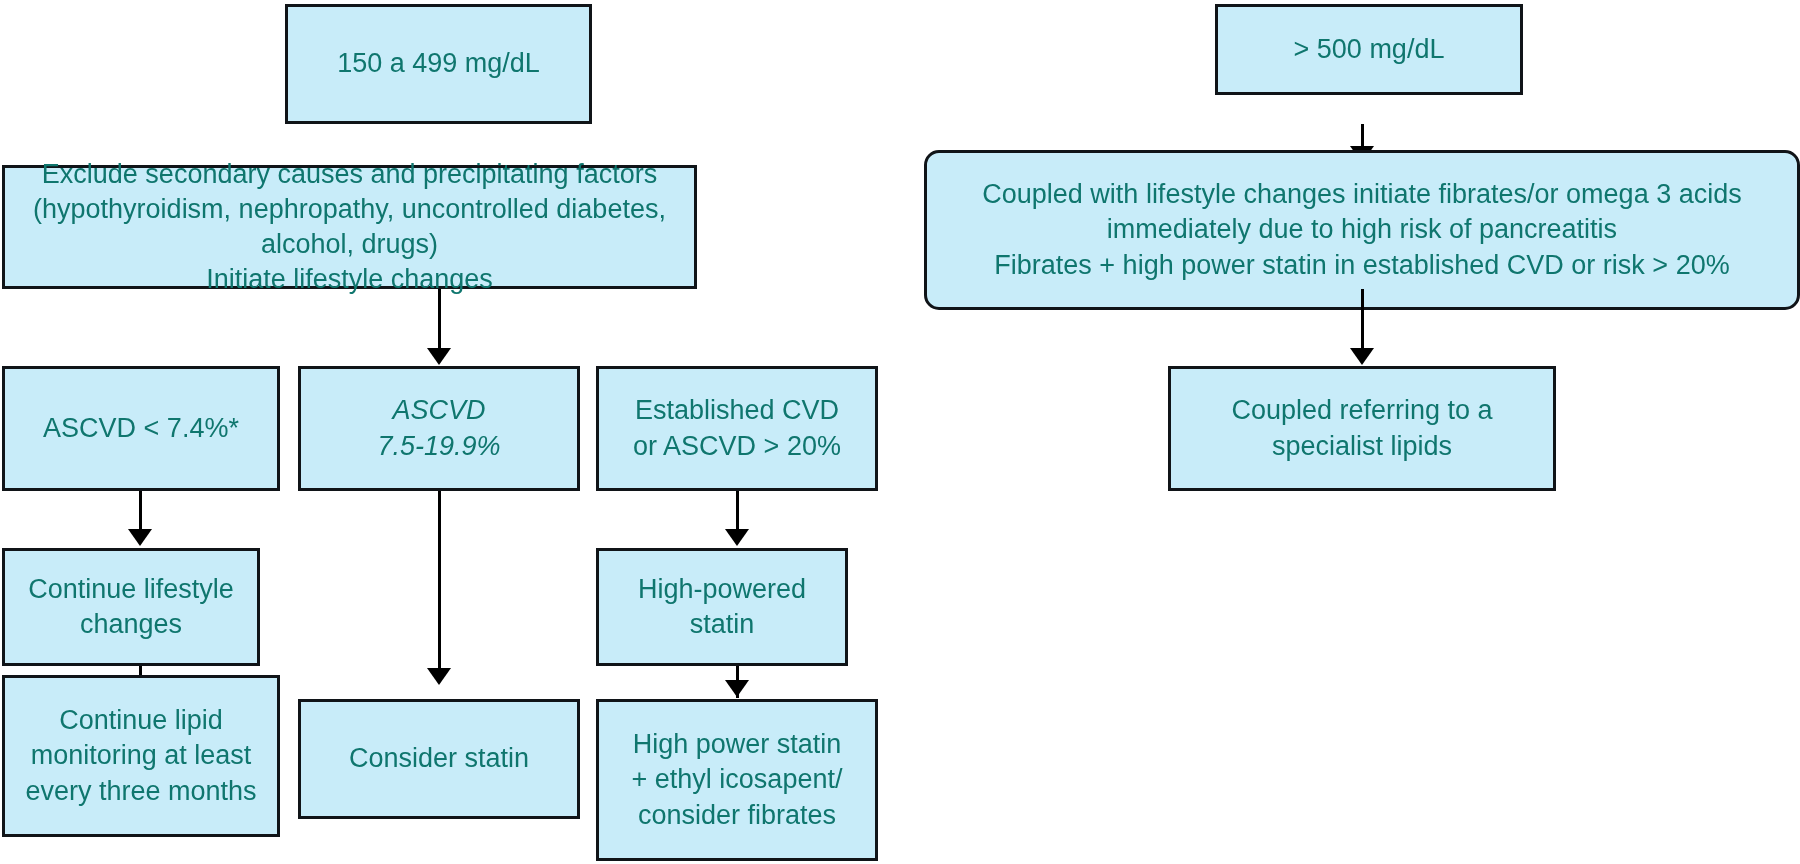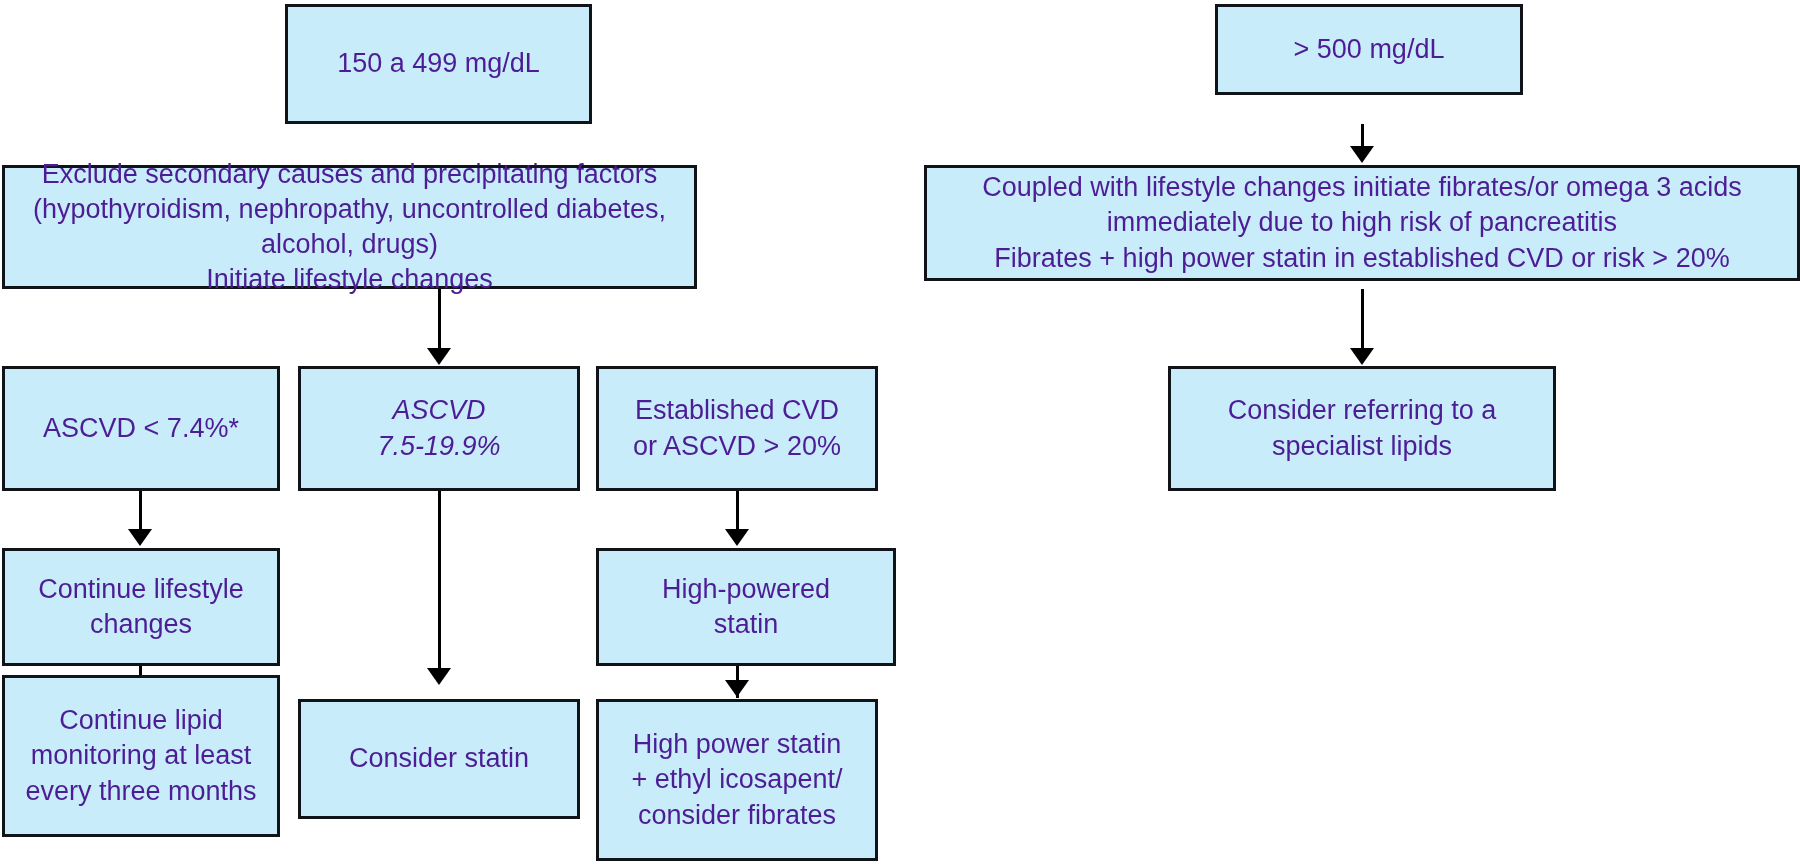--- a/index.html
+++ b/index.html
@@ -13,21 +13,21 @@
   }
   .node{
     position:absolute;
     box-sizing:border-box;
     background:#c8ecf9;
     border:3px solid #101418;
     display:flex;
     align-items:center;
     justify-content:center;
     text-align:center;
-    color:#4c1d95;
+    color:#0f766e;
     font-size:27px;
     line-height:1.30;
     padding:4px 10px;
     white-space:pre-line;
   }
   .vline{
     position:absolute;
     background:#000000;
     width:3px;
   }
@@ -61,23 +61,23 @@
 
   <div class="vline" style="left:139px; top:491px; height:39px;"></div>
   <div class="arrowhead" style="left:128px; top:529px;"></div>
 
   <div class="vline" style="left:438px; top:491px; height:178px;"></div>
   <div class="arrowhead" style="left:427px; top:668px;"></div>
 
   <div class="vline" style="left:736px; top:491px; height:39px;"></div>
   <div class="arrowhead" style="left:725px; top:529px;"></div>
 
-  <div class="node" style="left:2px; top:548px; width:278px; height:118px;">Continue lifestyle
+  <div class="node" style="left:2px; top:548px; width:258px; height:118px;">Continue lifestyle
 changes</div>
-  <div class="node" style="left:596px; top:548px; width:300px; height:118px;">High-powered
+  <div class="node" style="left:596px; top:548px; width:252px; height:118px;">High-powered
 statin</div>
 
   <div class="vline" style="left:139px; top:666px; height:32px;"></div>
   <div class="arrowhead" style="left:128px; top:680px;"></div>
 
   <div class="vline" style="left:736px; top:666px; height:32px;"></div>
   <div class="arrowhead" style="left:725px; top:680px;"></div>
 
   <div class="node" style="left:2px; top:675px; width:278px; height:162px;">Continue lipid
 monitoring at least
@@ -85,23 +85,23 @@
   <div class="node" style="left:298px; top:699px; width:282px; height:120px;">Consider statin</div>
   <div class="node" style="left:596px; top:699px; width:282px; height:162px;">High power statin
 + ethyl icosapent/
 consider fibrates</div>
 
   <div class="node" style="left:1208px; top:4px; width:308px; height:91px;margin-left:7px;">&gt; 500 mg/dL</div>
 
   <div class="vline" style="left:1361px; top:124px; height:28px;"></div>
   <div class="arrowhead" style="left:1350px; top:146px;"></div>
 
-  <div class="node" style="left:924px; top:165px; width:876px; height:116px;">Coupled with lifestyle changes initiate fibrates/or omega 3 acids
+  <div class="node" style="left:924px; top:150px; width:876px; height:160px;border-radius:15px;">Coupled with lifestyle changes initiate fibrates/or omega 3 acids
 immediately due to high risk of pancreatitis
 Fibrates + high power statin in established CVD or risk &gt; 20%</div>
 
   <div class="vline" style="left:1361px; top:289px; height:60px;"></div>
   <div class="arrowhead" style="left:1350px; top:348px;"></div>
 
-  <div class="node" style="left:1168px; top:366px; width:388px; height:125px;">Consider referring to a
+  <div class="node" style="left:1168px; top:366px; width:388px; height:125px;">Coupled referring to a
 specialist lipids</div>
 
 </div>
 
 </body></html>

